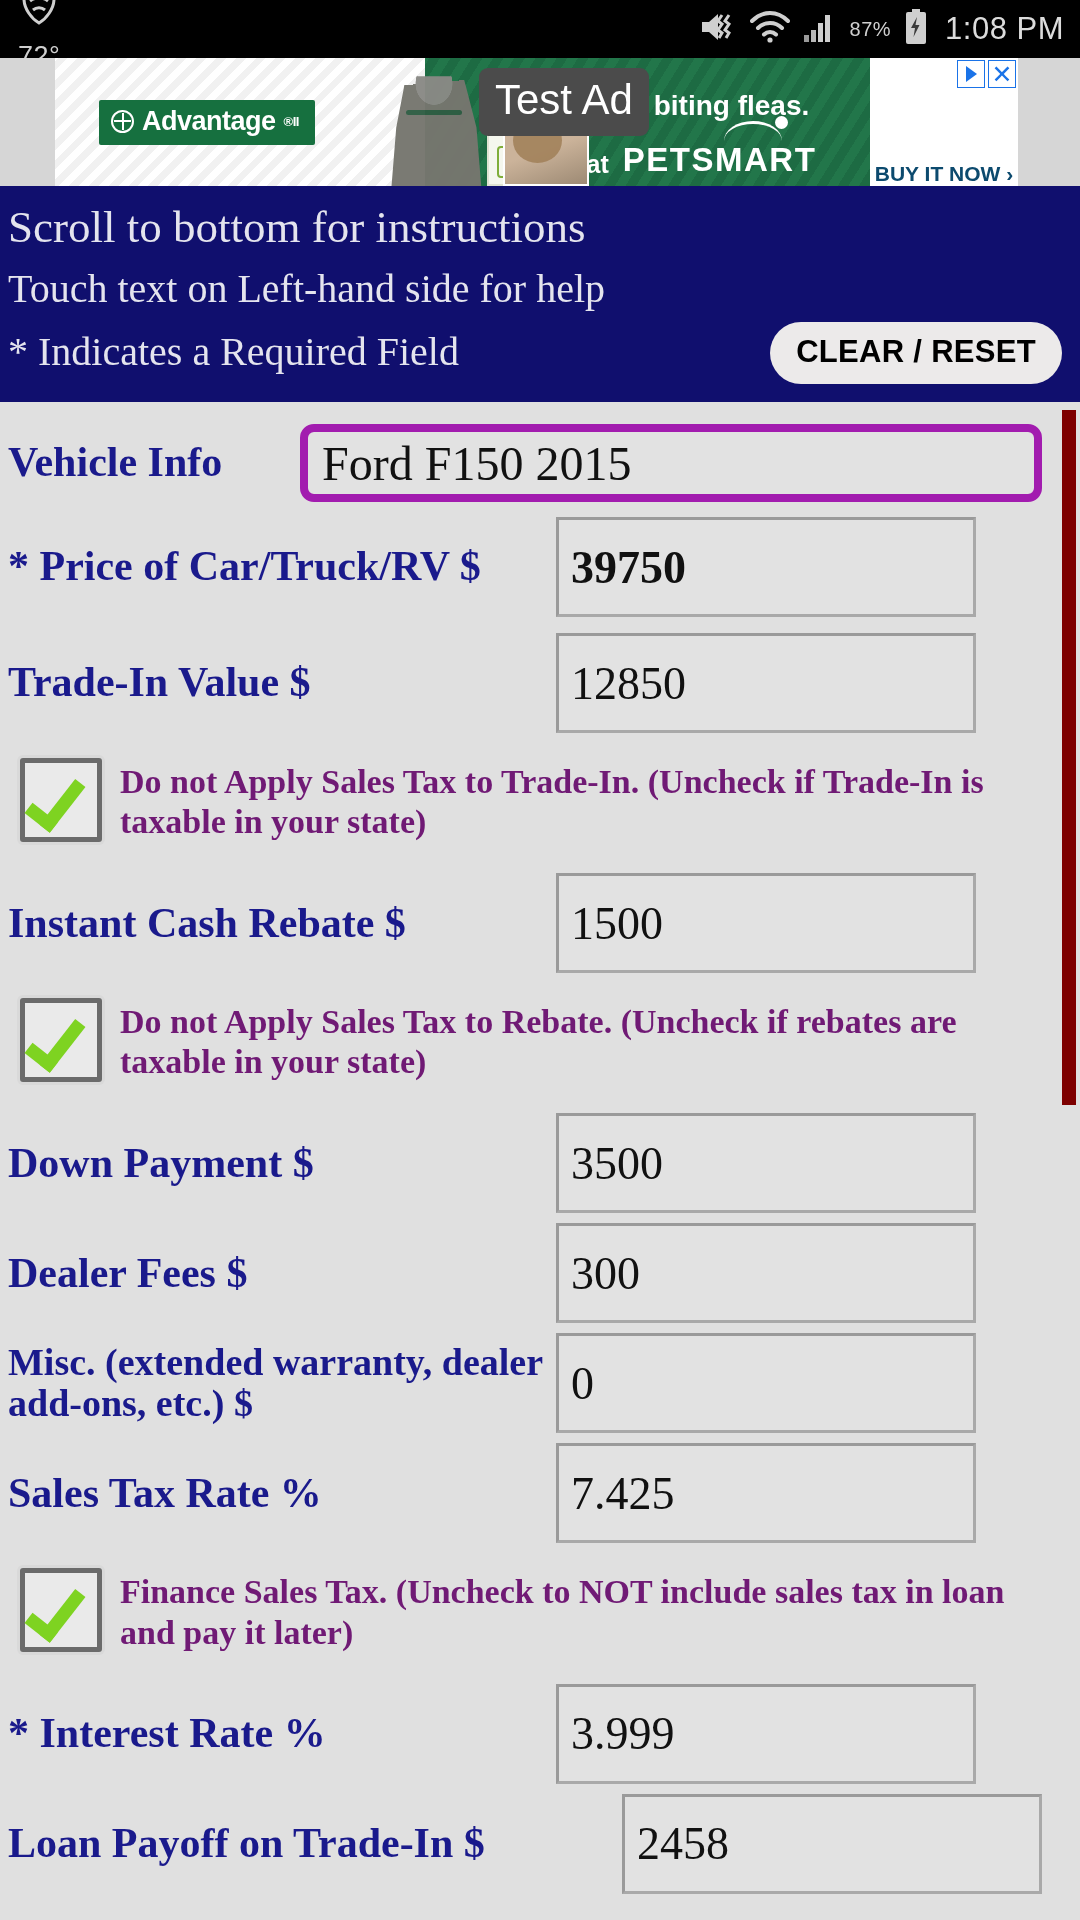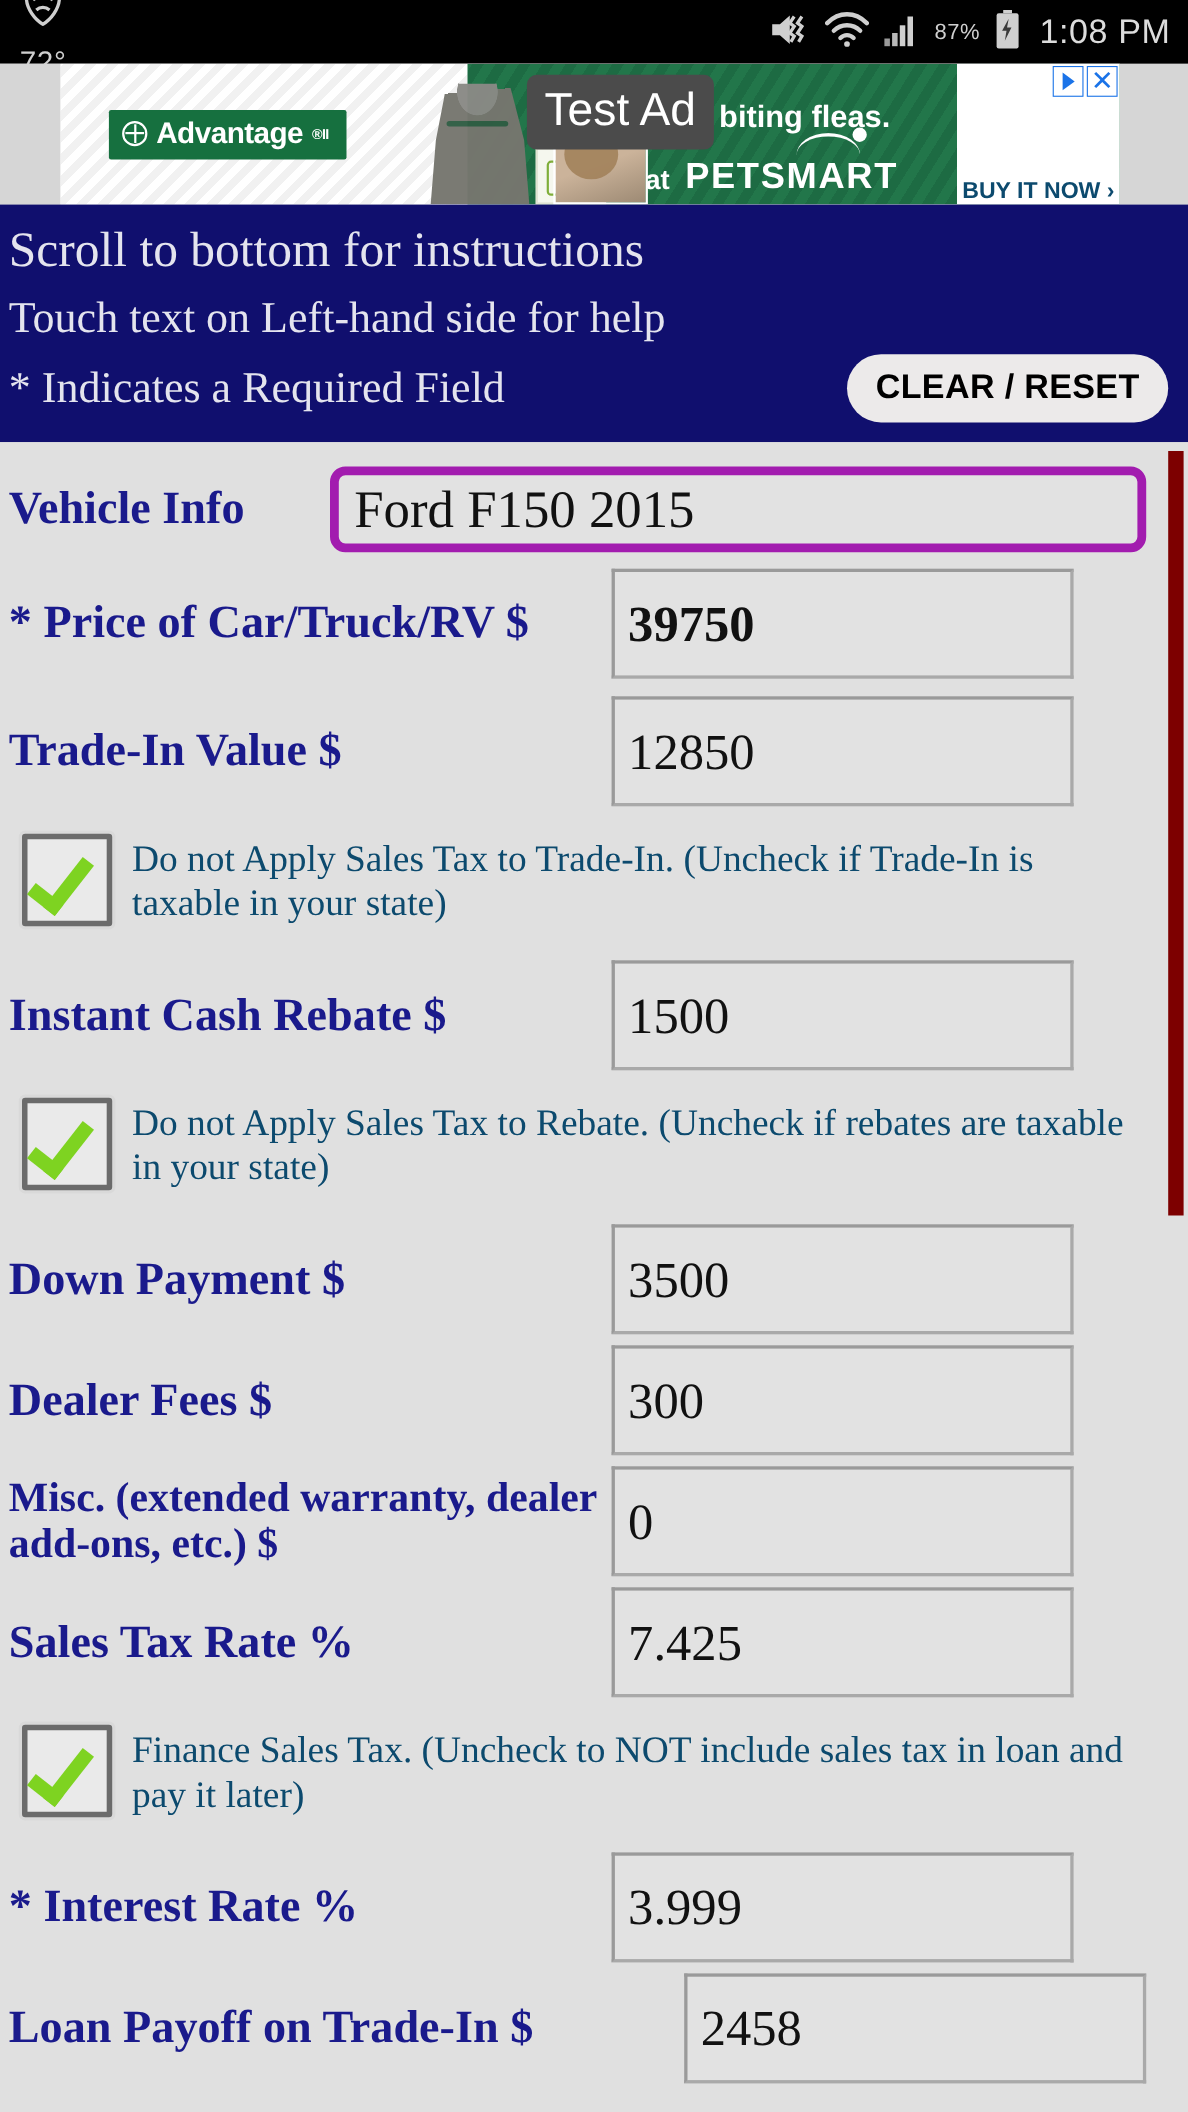--- a/index.html
+++ b/index.html
@@ -285,21 +285,21 @@
     box-shadow: 0 0 0 3px #d9d9d9;
   }
   .cbox .tick {
     position: absolute; left: 14px; top: 8px;
     width: 32px; height: 58px;
     border-right: 13px solid #7ed321;
     border-bottom: 13px solid #7ed321;
     transform: rotate(38deg);
   }
   .cbl {
-    color: #0c4a6e; font-weight: normal;
+    color: #701a75; font-weight: bold;
     font-size: 34px; line-height: 1.18;
     padding-top: 4px; padding-right: 44px;
   }
 
   .row-tight { margin-top: 4px; }
   .row-loan .lbl { width: 622px; }
 </style>
 </head>
 <body>
 

